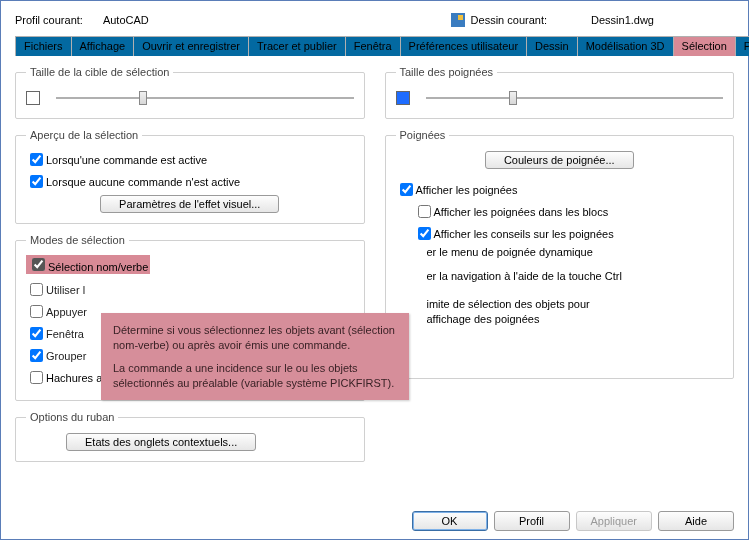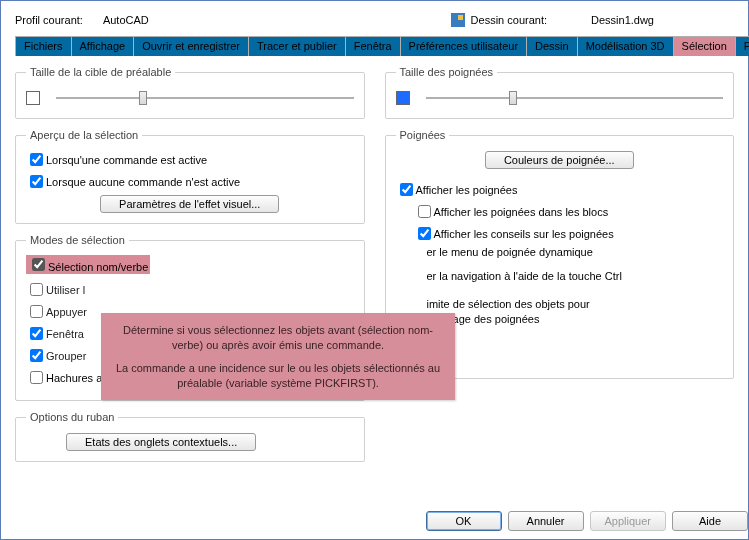--- a/index.html
+++ b/index.html
@@ -30,24 +30,24 @@
   .slider-track { position: absolute; left: 0; right: 0; top: 9px; height: 2px; background: #b0b0b0; }
   .slider-thumb { position: absolute; top: 3px; width: 8px; height: 14px; background: linear-gradient(#f0f0f0, #d8d8d8); border: 1px solid #888; }
   .check-row { display: flex; align-items: center; margin: 3px 0; }
   .check-row input[type=checkbox] { width: 13px; height: 13px; }
   .button { background: linear-gradient(#fdfdfd, #e6e6e6); border: 1px solid #9a9a9a; border-radius: 3px; padding: 2px 18px; cursor: pointer; min-width: 70px; }
   .button:disabled { color: #999; border-color: #c8c8c8; }
   .btn-row { text-align: center; margin-top: 4px; }
   .highlight { background: #d88a96 !important; display: inline-block; padding: 0 2px; }
   .highlight input { accent-color: #555; }
   .indent { margin-left: 18px; }
-  .tooltip { position: absolute; left: 100px; top: 312px; width: 354px; background: #d68e9a; color: #3a2226; padding: 10px 12px; font-size: 11px; line-height: 1.35; z-index: 50; box-shadow: 1px 1px 2px rgba(0,0,0,.2); text-align: center; }
+  .tooltip { position: absolute; left: 100px; top: 312px; width: 308px; background: #d68e9a; color: #3a2226; padding: 10px 12px; font-size: 11px; line-height: 1.35; z-index: 50; box-shadow: 1px 1px 2px rgba(0,0,0,.2); }
   .tooltip p { margin: 0 0 8px 0; }
   .tooltip p:last-child { margin: 0; }
-  .footer { position: absolute; bottom: 8px; right: 0; display: flex; gap: 6px; border-radius: 8px; }
+  .footer { position: absolute; bottom: 8px; right: 14px; display: flex; gap: 6px; border-radius: 8px; }
   .footer .button { min-width: 76px; padding: 3px 14px; }
   .footer .button.default { border: 1px solid #3a6ea5; box-shadow: 0 0 0 1px #7eb1e8 inset; }
   .partial { color: #222; }
 </style>
 </head>
 <body>
 
 <div class="window">
 
   <div class="content">
@@ -74,21 +74,21 @@
       <div class="tab">Modélisation 3D</div>
       <div class="tab active">Sélection</div>
       <div class="tab">Profils</div>
     </div>
 
     <div class="columns">
 
       <div class="col">
 
         <fieldset>
-          <legend>Taille de la cible de préalable</legend>
+          <legend>Taille de la cible de sélection</legend>
           <div class="swatch-row">
             <span class="swatch"></span>
             <div class="slider">
               <div class="slider-track"></div>
               <div class="slider-thumb" style="left:28%"></div>
             </div>
           </div>
         </fieldset>
 
         <fieldset>
@@ -189,17 +189,17 @@
     </div>
   </div>
 
   <div class="tooltip">
     <p>Détermine si vous sélectionnez les objets avant (sélection nom-verbe) ou après avoir émis une commande.</p>
     <p>La commande a une incidence sur le ou les objets sélectionnés au préalable (variable système PICKFIRST).</p>
   </div>
 
   <div class="footer">
     <button class="button default">OK</button>
-    <button class="button">Annuler</button>
+    <button class="button">Profil</button>
     <button class="button" disabled="">Appliquer</button>
     <button class="button">Aide</button>
   </div>
 </div>
 
 </body></html>

